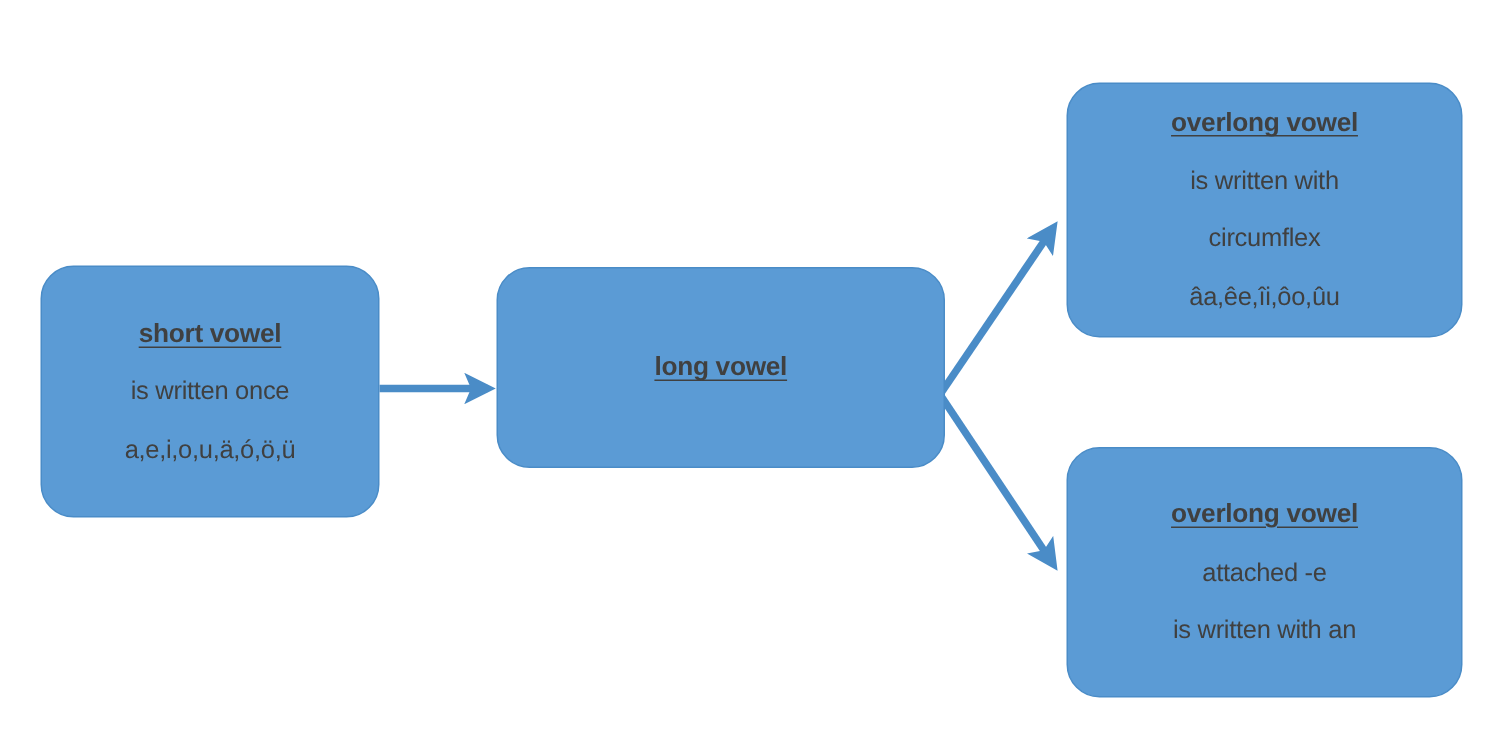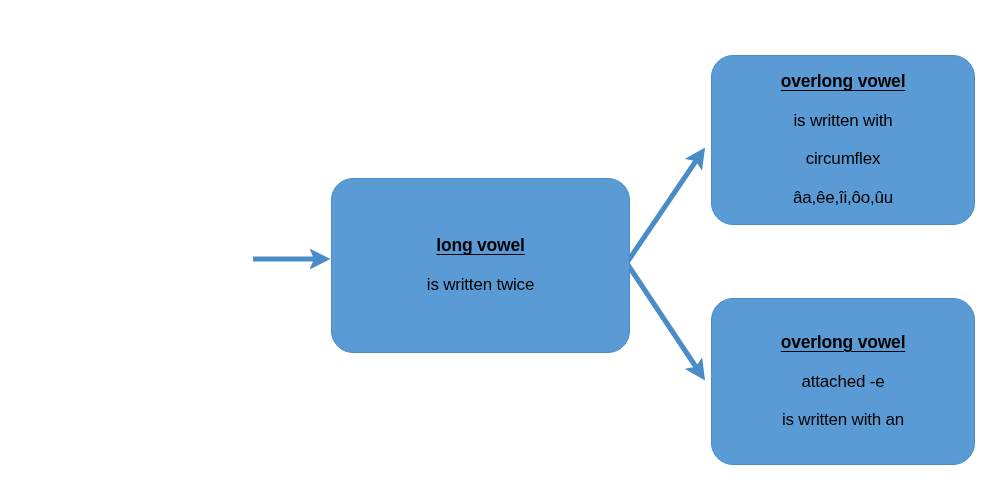--- a/index.html
+++ b/index.html
@@ -31,21 +31,21 @@
     position: absolute;
     box-sizing: border-box;
     background: #5B9BD5;
     border: 1px solid #4A8CC7;
     border-radius: 22px;
     display: flex;
     flex-direction: column;
     align-items: center;
     justify-content: center;
     text-align: center;
-    color: #000000;
+    color: #404040;
     padding: 6px 10px;
   }
   .node-title {
     font-size: 17.5px;
     font-weight: bold;
     text-decoration: underline;
     text-underline-offset: 3px;
     line-height: 1.45;
     letter-spacing: -0.2px;
     white-space: nowrap;
@@ -63,21 +63,21 @@
   #node-short-vowel {
     left: 27px;
     top: 177px;
     width: 226px;
     height: 168px;
   }
   #node-long-vowel {
     left: 331px;
     top: 178px;
     width: 299px;
-    height: 175px;
+    height: 134px;
   }
   #node-overlong-circumflex {
     left: 711px;
     top: 55px;
     width: 264px;
     height: 170px;
   }
   #node-overlong-attached-e {
     left: 711px;
     top: 298px;
@@ -103,24 +103,28 @@
 
     <g>
       <line x1="626" y1="264" x2="702" y2="152" stroke="#4A8CC7" stroke-width="5" marker-end="url(#arrowhead)"></line>
     </g>
 
     <g>
       <line x1="626" y1="262" x2="702" y2="376" stroke="#4A8CC7" stroke-width="5" marker-end="url(#arrowhead)"></line>
     </g>
   </svg>
 
+  <div class="node" id="node-short-vowel">
+    <div class="node-title">short vowel</div>
+    <div class="node-line">is written once</div>
+    <div class="node-line">a,e,i,o,u,ä,ó,ö,ü</div>
+  </div>
 
   <div class="node" id="node-long-vowel">
     <div class="node-title">long vowel</div>
-    <div class="node-line">is written twice</div>
   </div>
 
   <div class="node" id="node-overlong-circumflex">
     <div class="node-title">overlong vowel</div>
     <div class="node-line">is written with</div>
     <div class="node-line">circumflex</div>
     <div class="node-line">âa,êe,îi,ôo,ûu</div>
   </div>
 
   <div class="node" id="node-overlong-attached-e">

